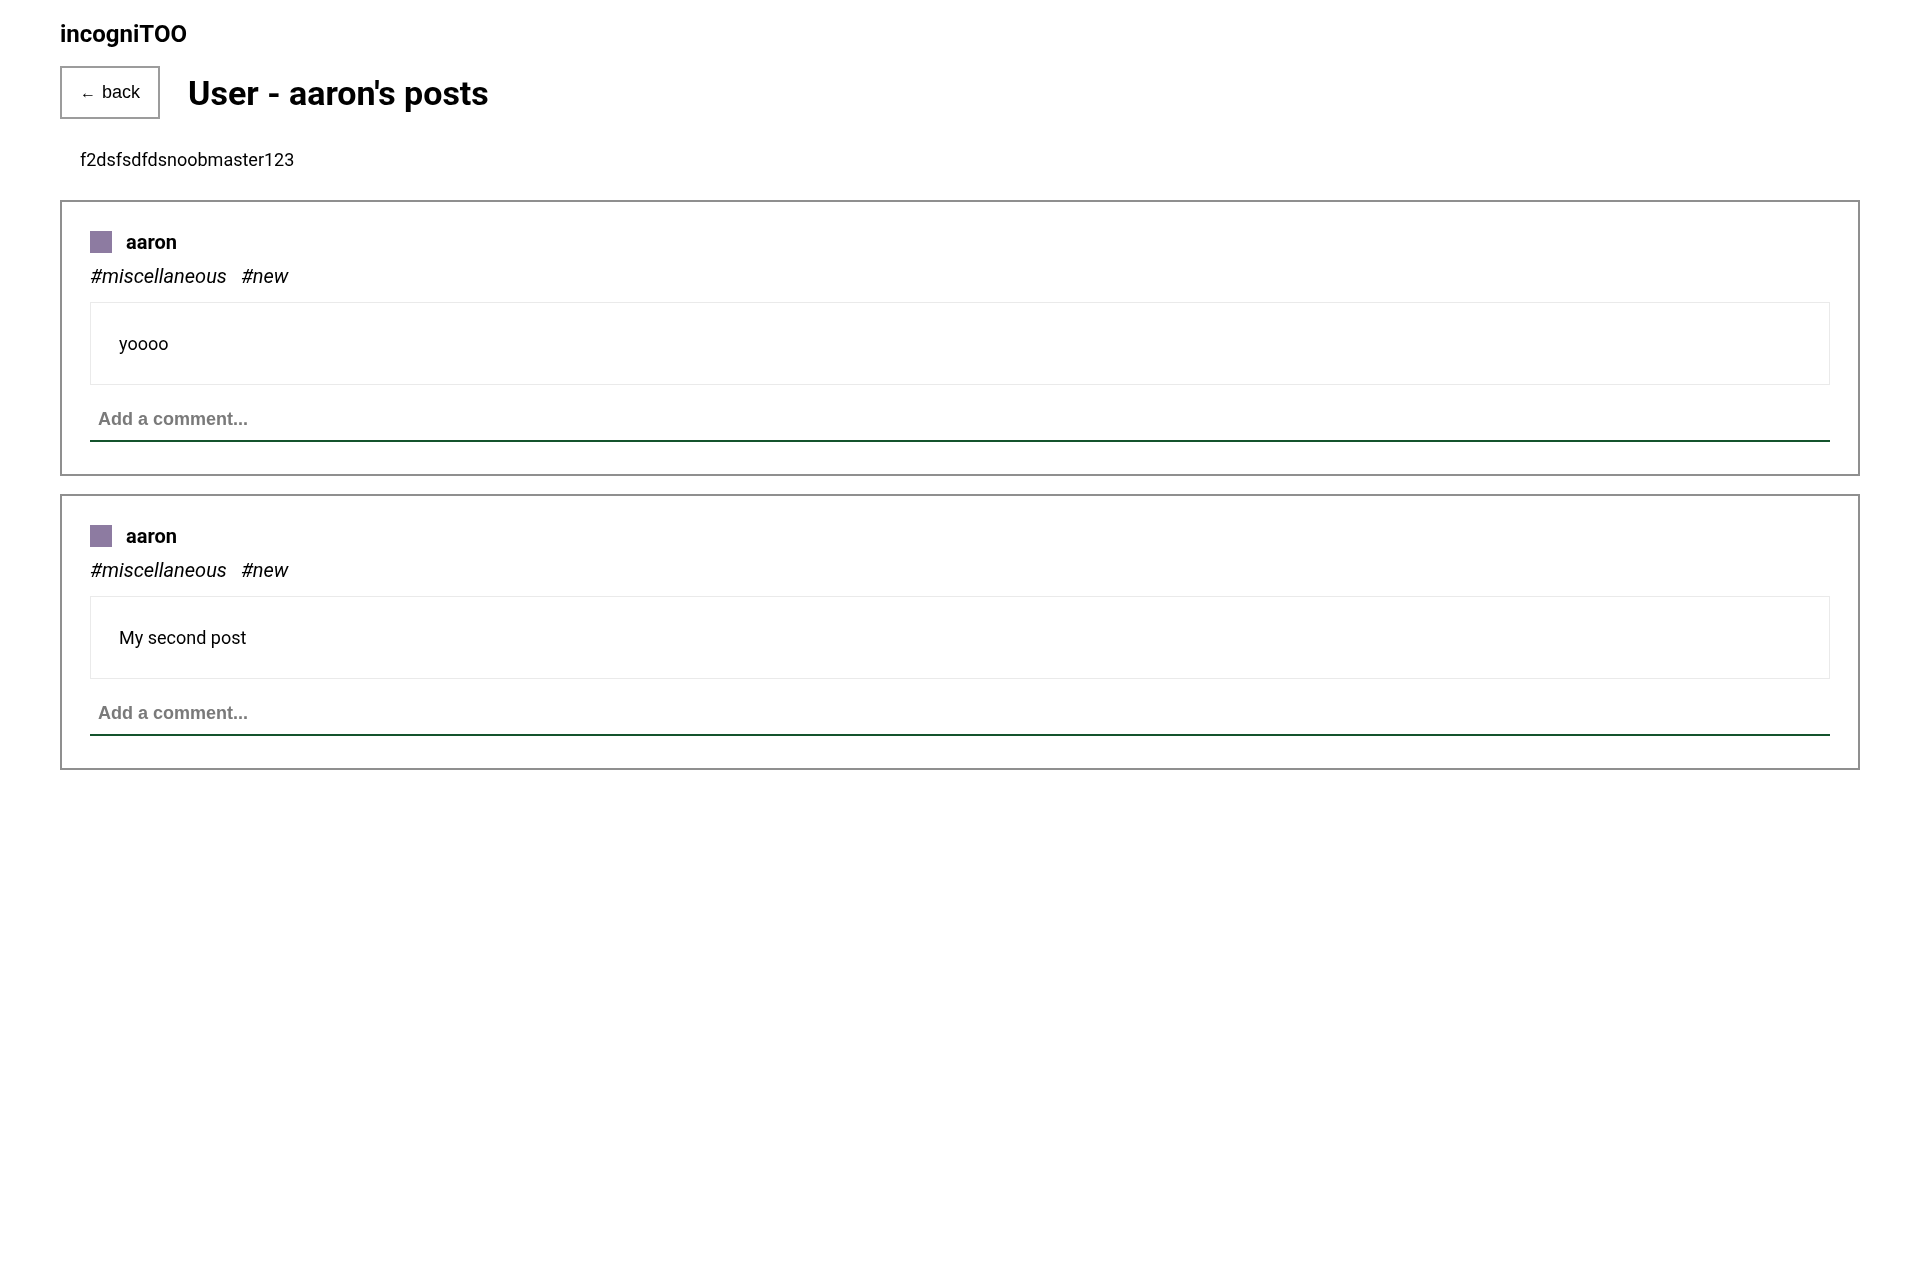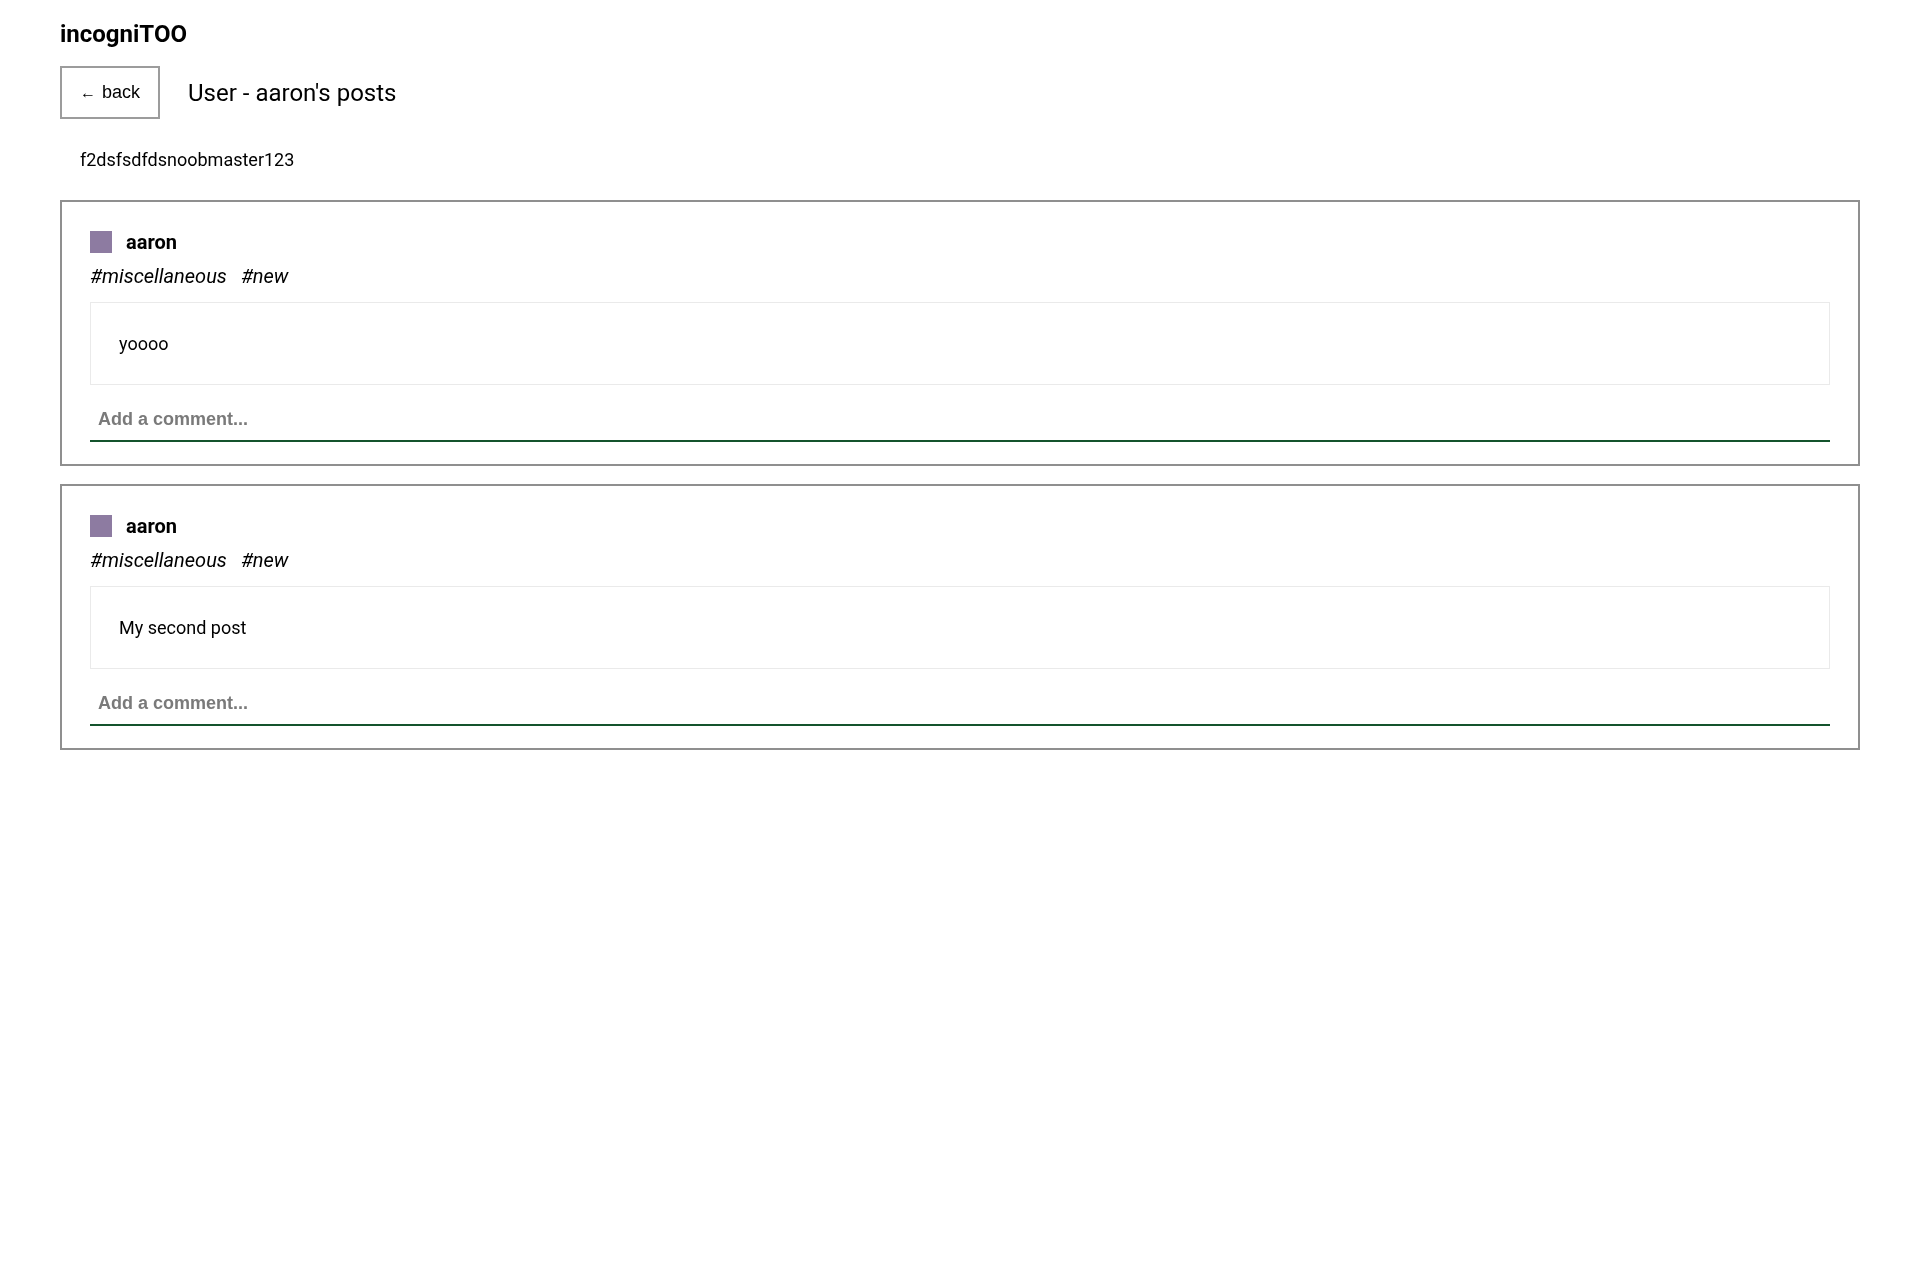--- a/index.html
+++ b/index.html
@@ -31,42 +31,42 @@
       font-size: 18px;
       cursor: pointer;
       display: inline-flex;
       align-items: center;
       gap: 6px;
     }
     .back-arrow {
       font-size: 16px;
     }
     .page-title {
-      font-size: 24px;
-      font-weight: 400;
+      font-size: 34px;
+      font-weight: 700;
     }
     .following-section {
       margin-left: 20px;
       margin-bottom: 30px;
     }
     .following-heading {
       font-size: 24px;
       font-weight: 400;
       margin-bottom: 4px;
     }
     .following-list {
       display: flex;
       font-size: 18px;
     }
     .following-user {
       cursor: pointer;
     }
     .post-card {
       border: 2px solid #8f8f8f;
-      padding: 28px 28px 22px 28px;
+      padding: 28px 28px 32px 28px;
       margin-bottom: 18px;
     }
     .post-header {
       display: flex;
       align-items: center;
       gap: 14px;
       margin-bottom: 10px;
     }
     .avatar {
       width: 22px;

